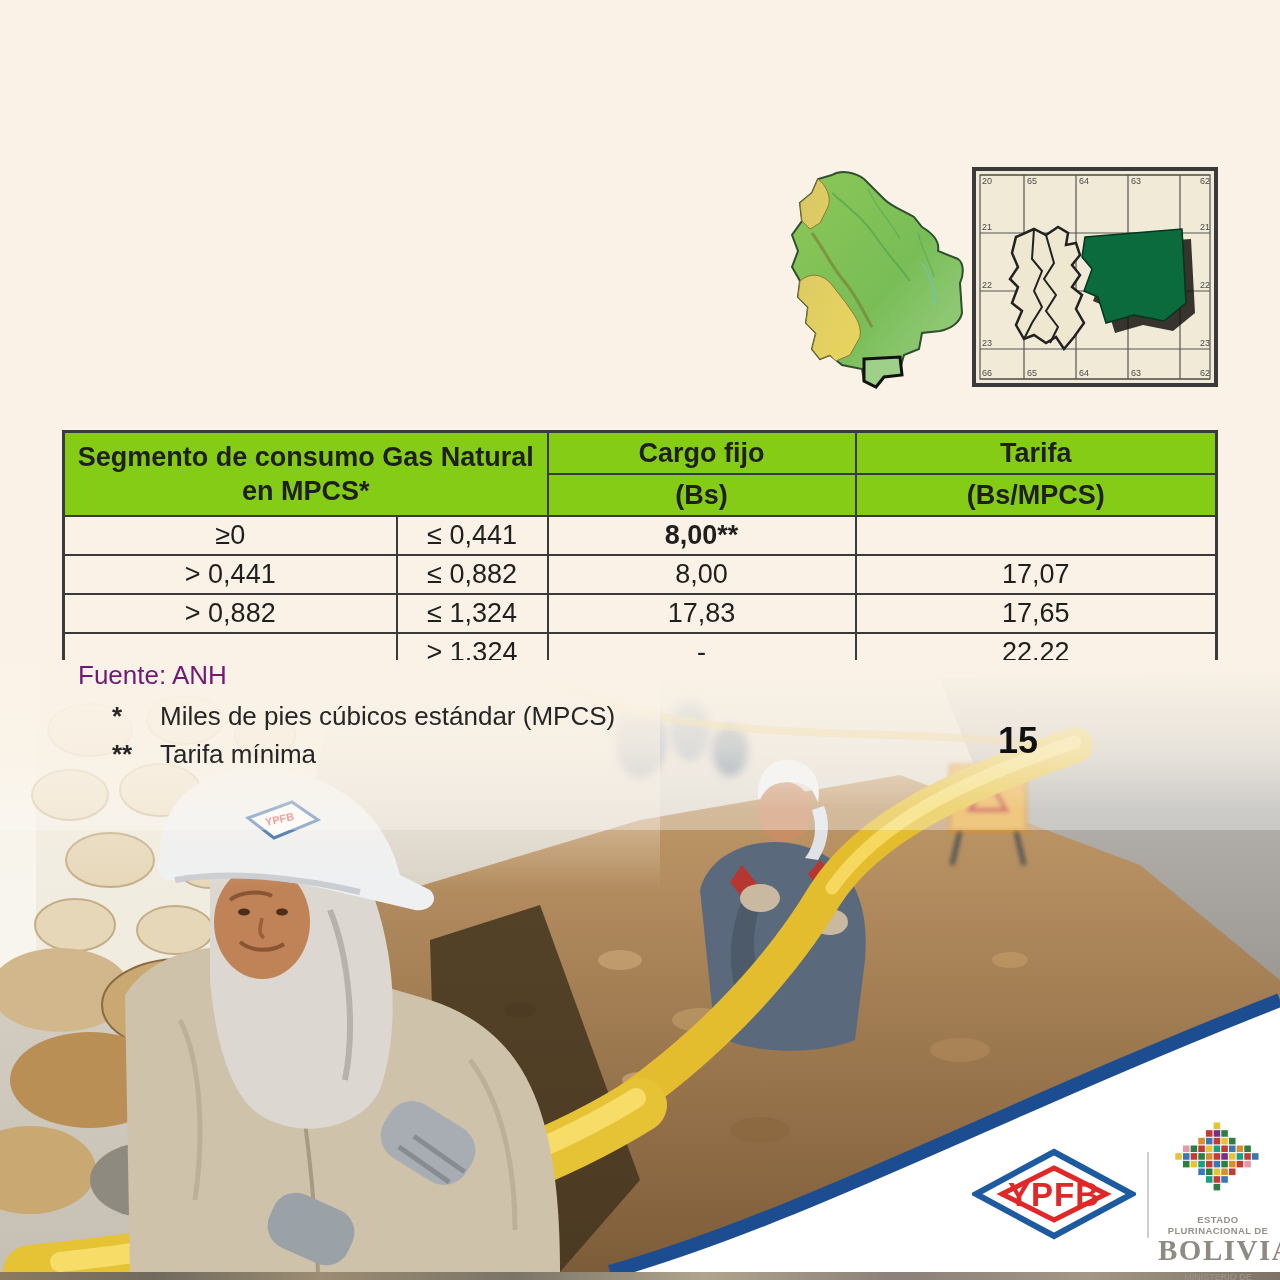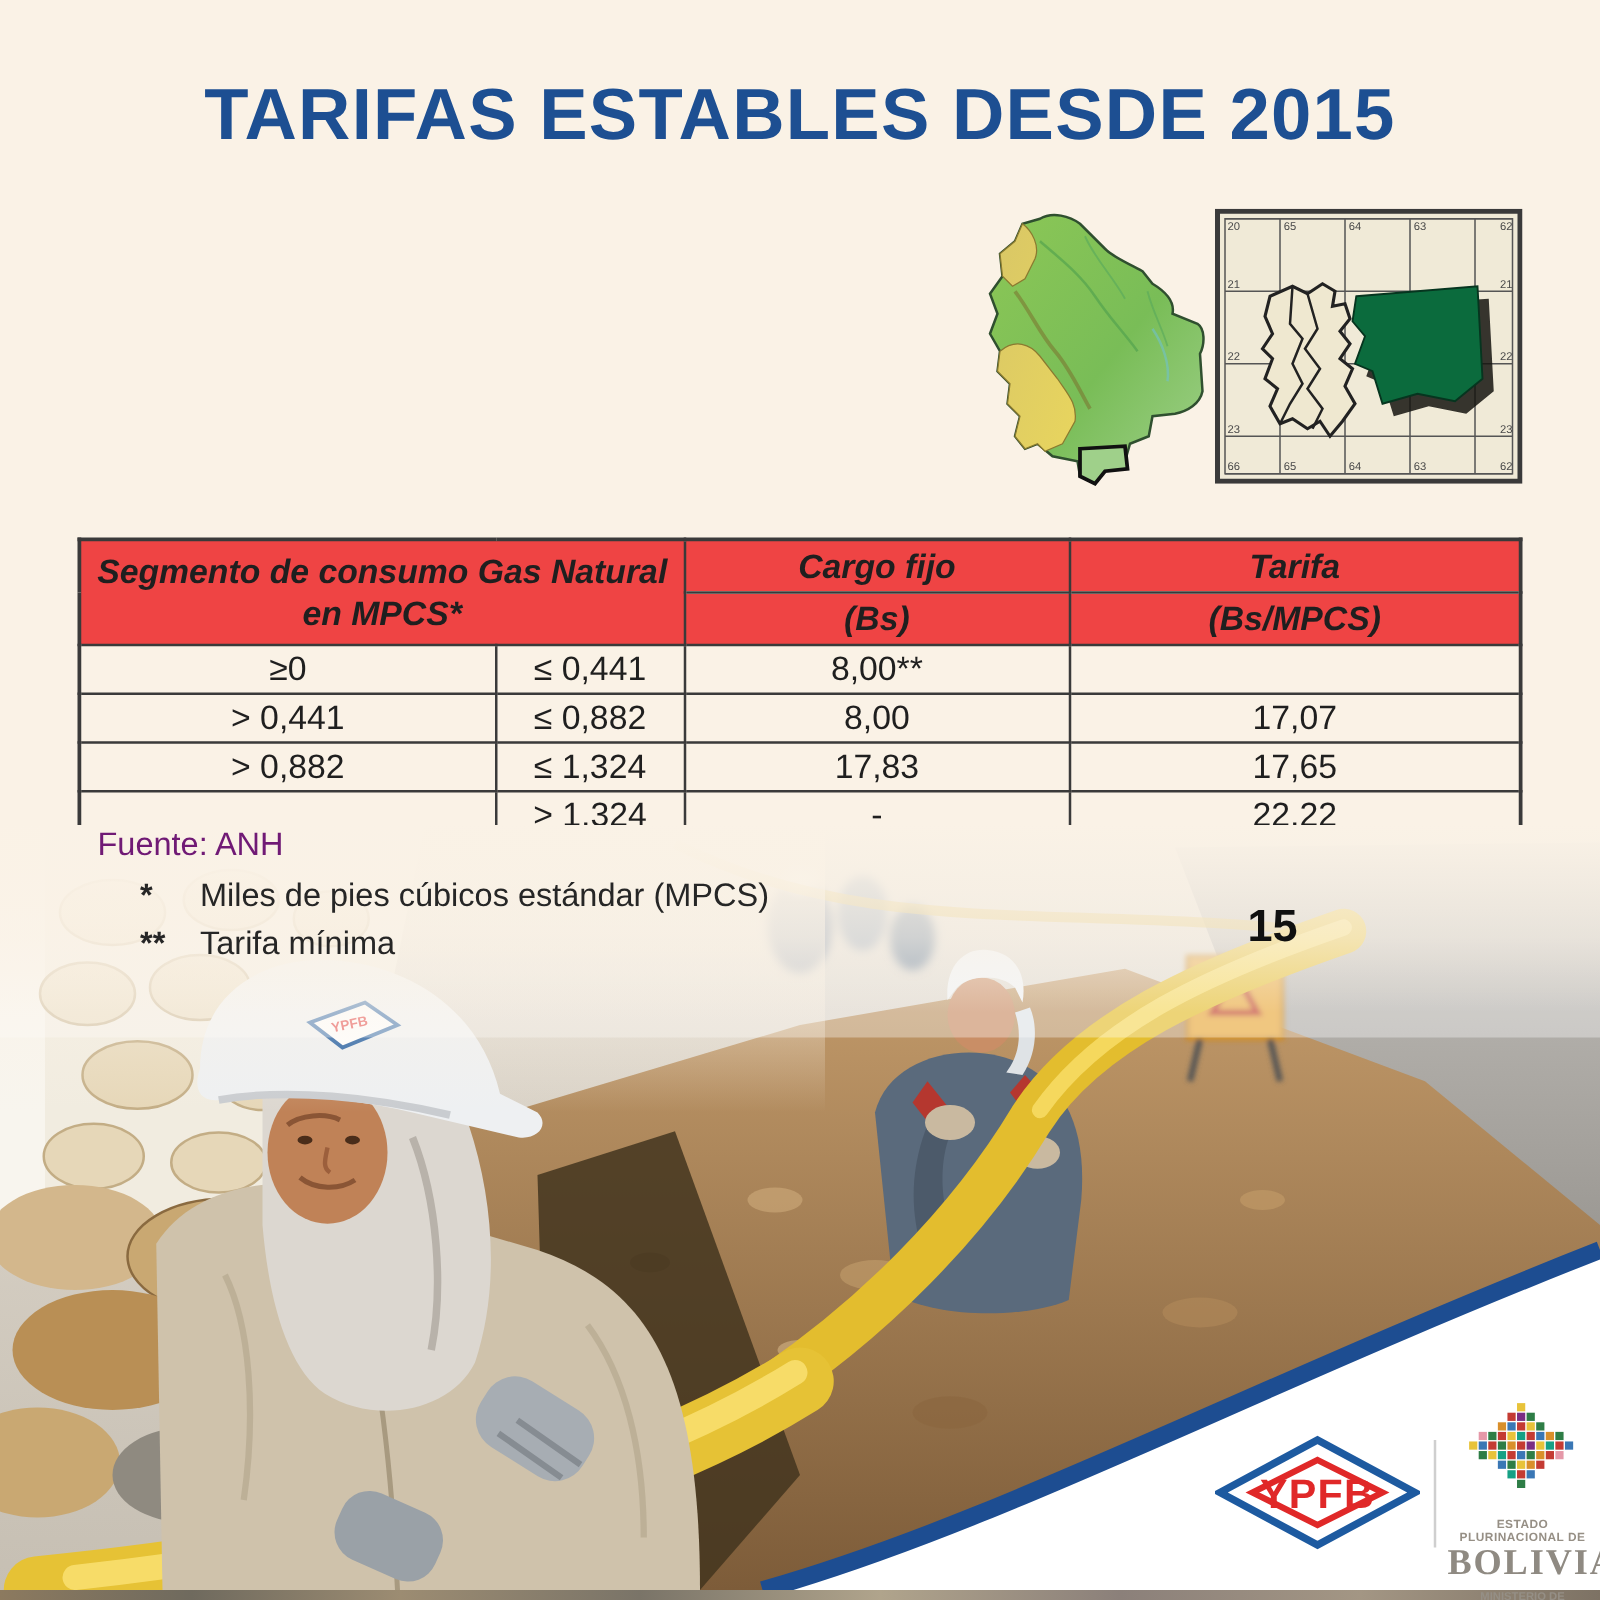--- a/index.html
+++ b/index.html
@@ -22,25 +22,24 @@
   table.tariff{
     position:absolute;left:62px;top:430px;width:1156px;
     border-collapse:collapse;table-layout:fixed;
     font-size:27px;color:#1f1f1f;border:3px solid #3a3a3a;
   }
   table.tariff th,table.tariff td{
     border:2px solid #3a3a3a;text-align:center;padding:1px 4px;height:35px;
     overflow:hidden;white-space:nowrap;
   }
   table.tariff thead th{
-    background:#ef4444;font-weight:bold;height:38px;white-space:normal;
+    background:#84cc16;font-weight:bold;height:38px;white-space:normal;
     line-height:34px;
-    font-style:italic;
-  }
-  td.bold{font-weight:normal;}
+  }
+  td.bold{font-weight:bold;}
 
   .source{
     position:absolute;left:78px;top:660px;font-size:26px;
     color:#701a75;z-index:4;
   }
   .footnotes{position:absolute;left:112px;top:700px;z-index:4;color:#262626;}
   .fn-row{display:flex;margin-bottom:6px;font-size:26px;line-height:32px;}
   .fn-marker{width:48px;font-weight:bold;}
   .page-num{
     position:absolute;left:998px;top:720px;z-index:4;
@@ -70,21 +69,20 @@
     font-family:"Liberation Serif",serif;font-size:29px;font-weight:bold;
     letter-spacing:1.5px;color:#8f8a82;line-height:28px;
   }
   .gov-ministerio{font-size:9px;font-weight:bold;line-height:11px;color:#958f86;margin-top:8px;}
 </style>
 </head>
 <body>
 
 <div class="page">
 
-  <h1 class="title">TARIFAS ESTABLES DESDE 2015</h1>
 
 
   <svg class="map bolivia-map" viewBox="0 0 196 228">
     <defs>
       <linearGradient id="bol-g" x1="0" y1="0" x2="1" y2="1">
         <stop offset="0" stop-color="#8cc756"></stop>
           <stop offset=".55" stop-color="#79bd57"></stop>
         <stop offset="1" stop-color="#9fd08a"></stop>
       </linearGradient>
       <linearGradient id="bol-y" x1="0" y1="0" x2="1" y2="1">

